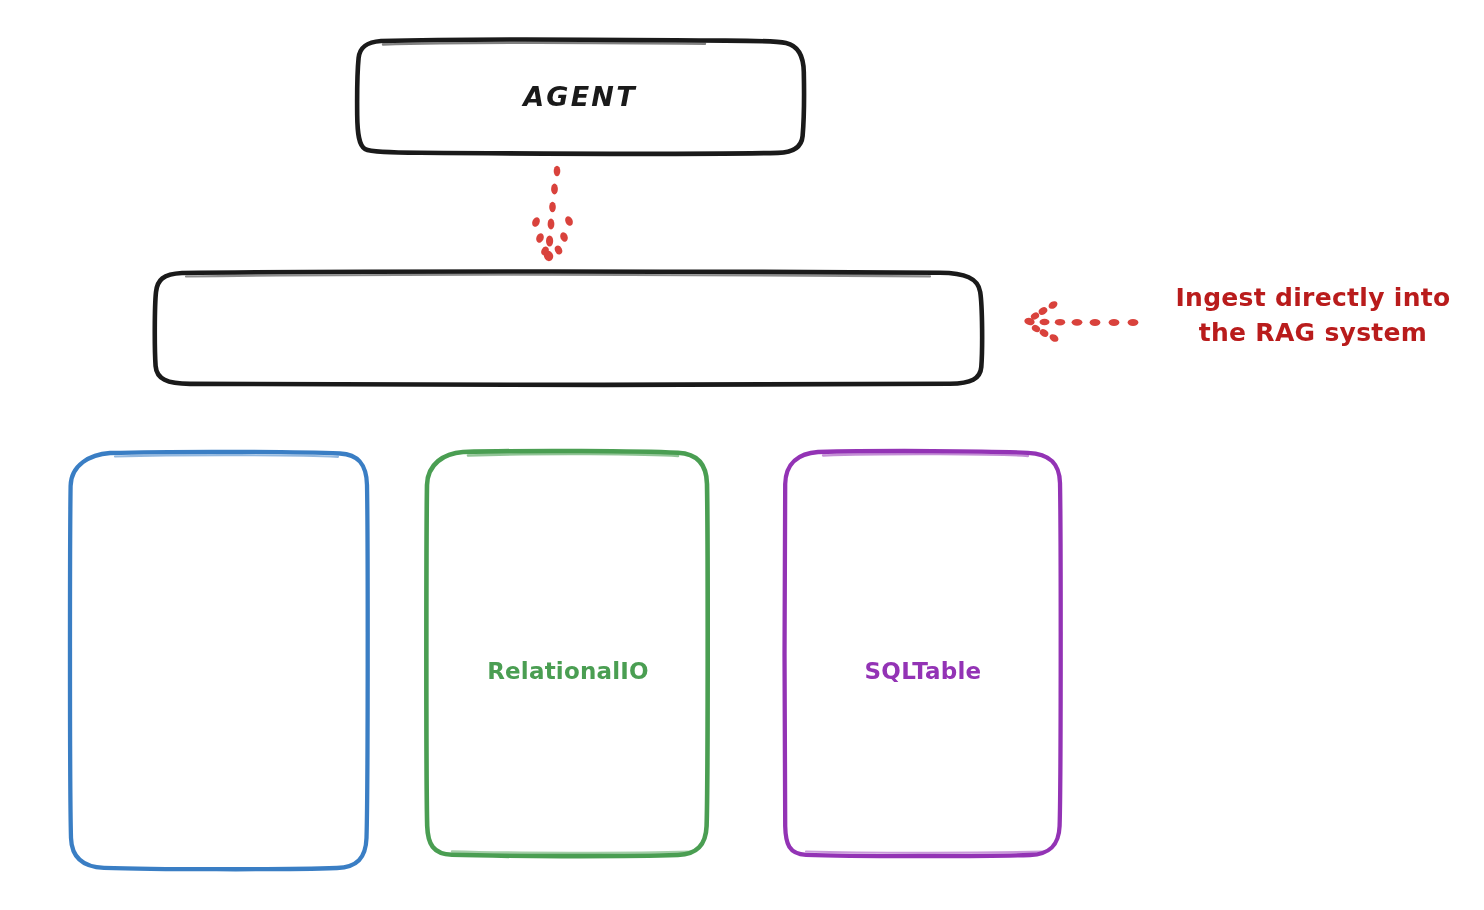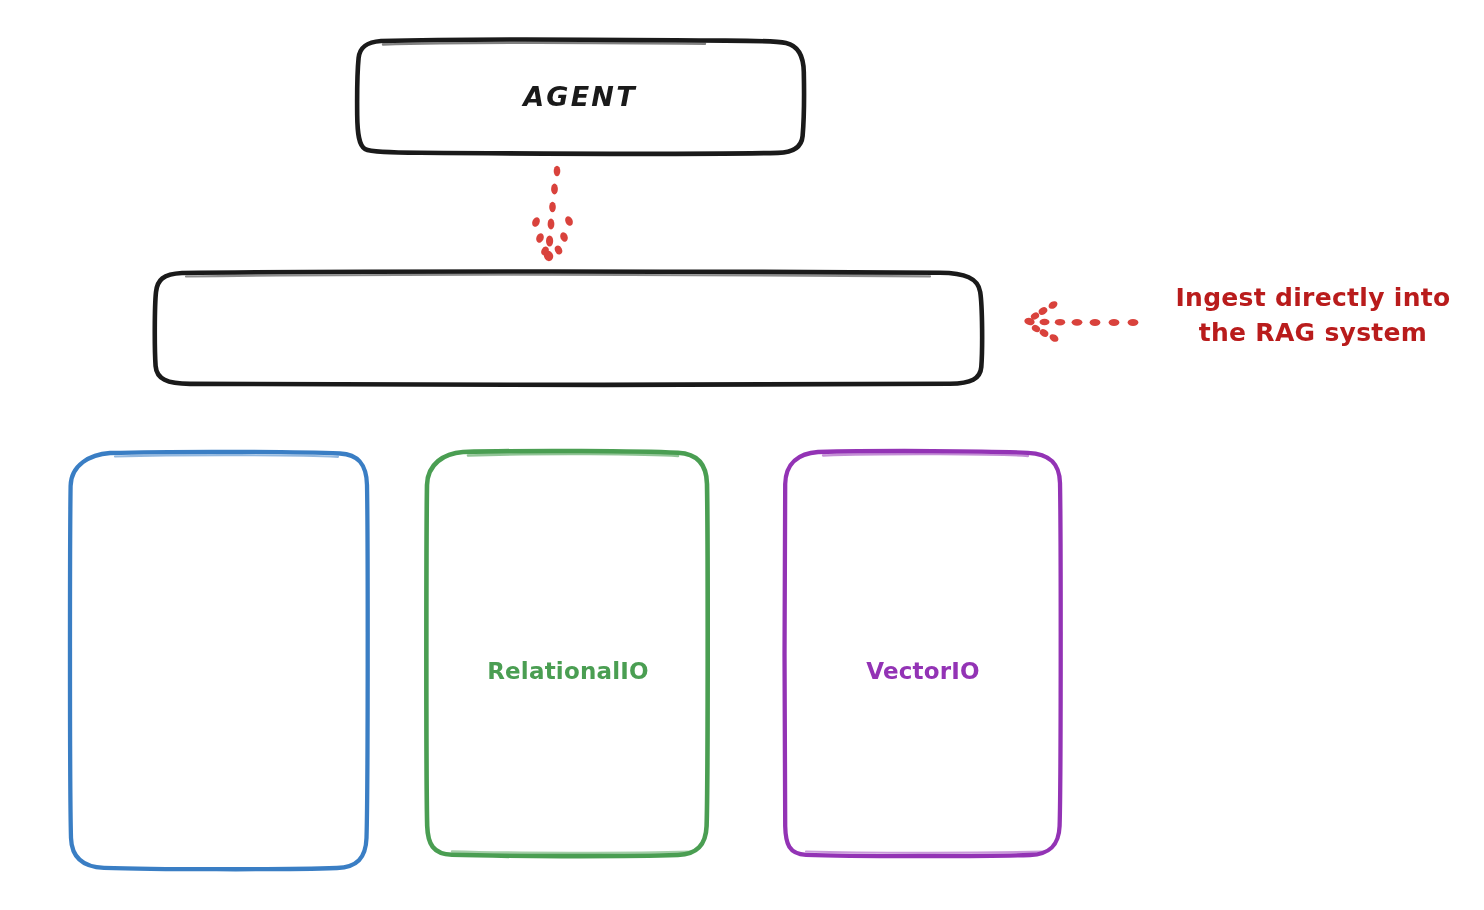--- a/index.html
+++ b/index.html
@@ -190,19 +190,19 @@
 
   <div class="node-label title-label" id="agent-box-label">AGENT</div>
 
 
 
   <div class="node-label column-label" id="keyvalue-box-label">
     <span class="index-line">RelationalIO</span>
   </div>
 
   <div class="node-label column-label" id="relational-box-label">
-    <span class="index-line">VectorIO</span>
+    <span class="index-line">SQLTable</span>
   </div>
 
   <div id="annotation-text">Ingest directly into
 the RAG system</div>
 
 </div>
 
 </body></html>

